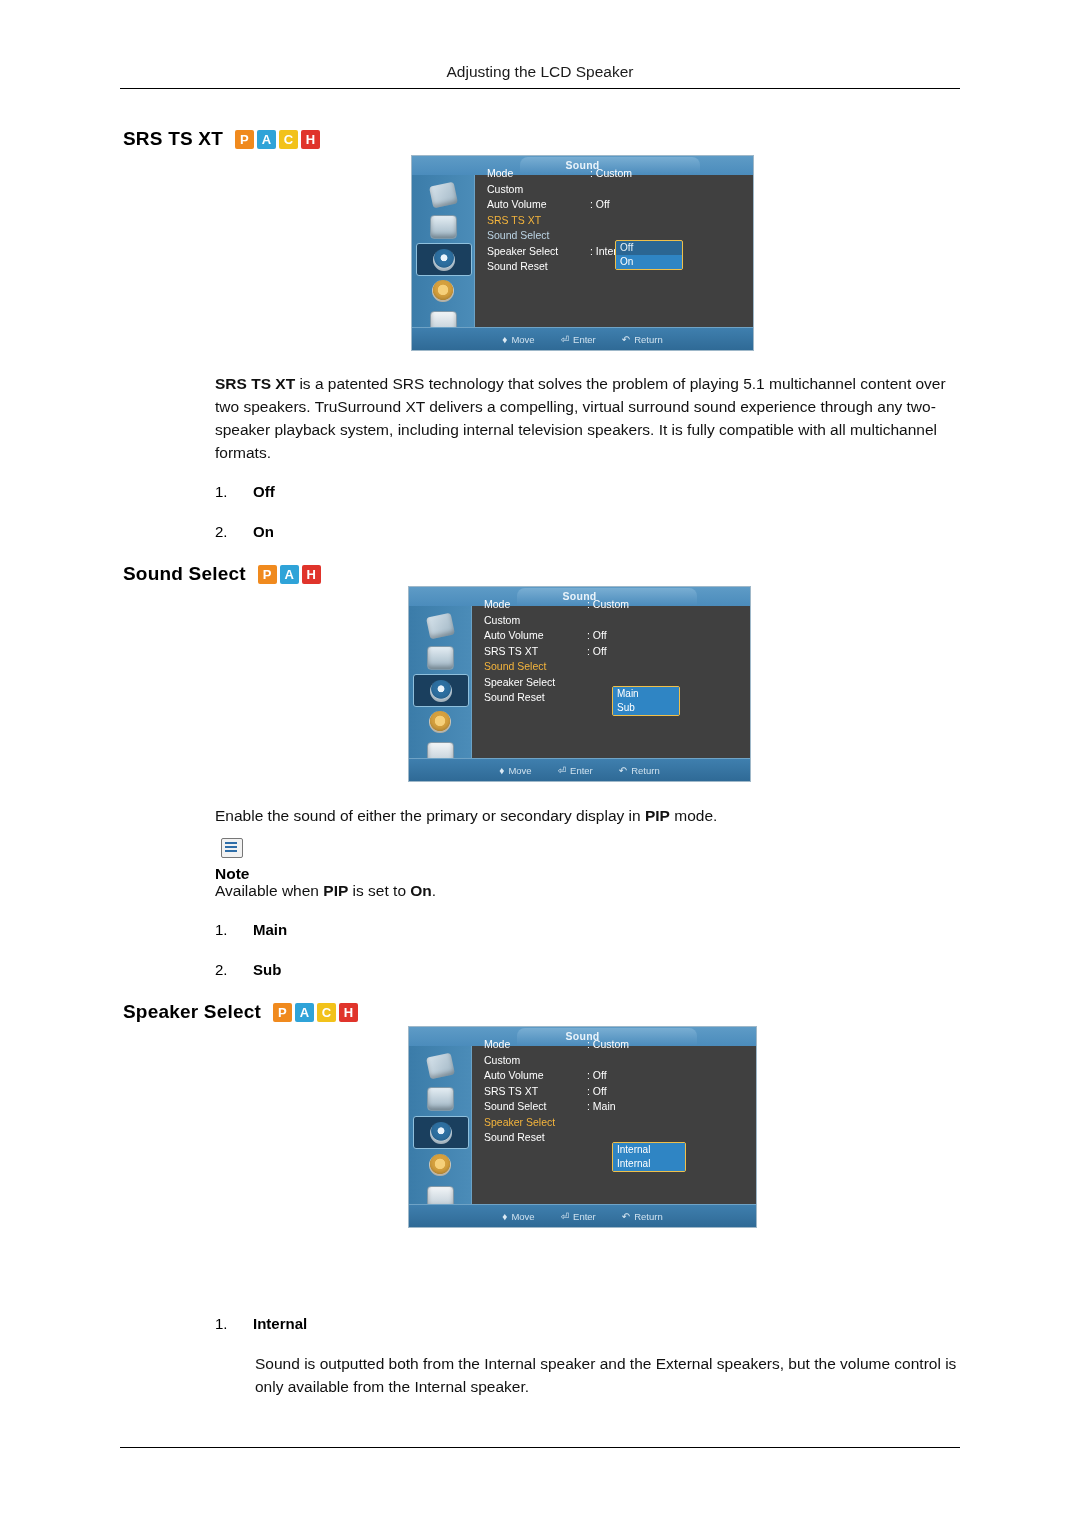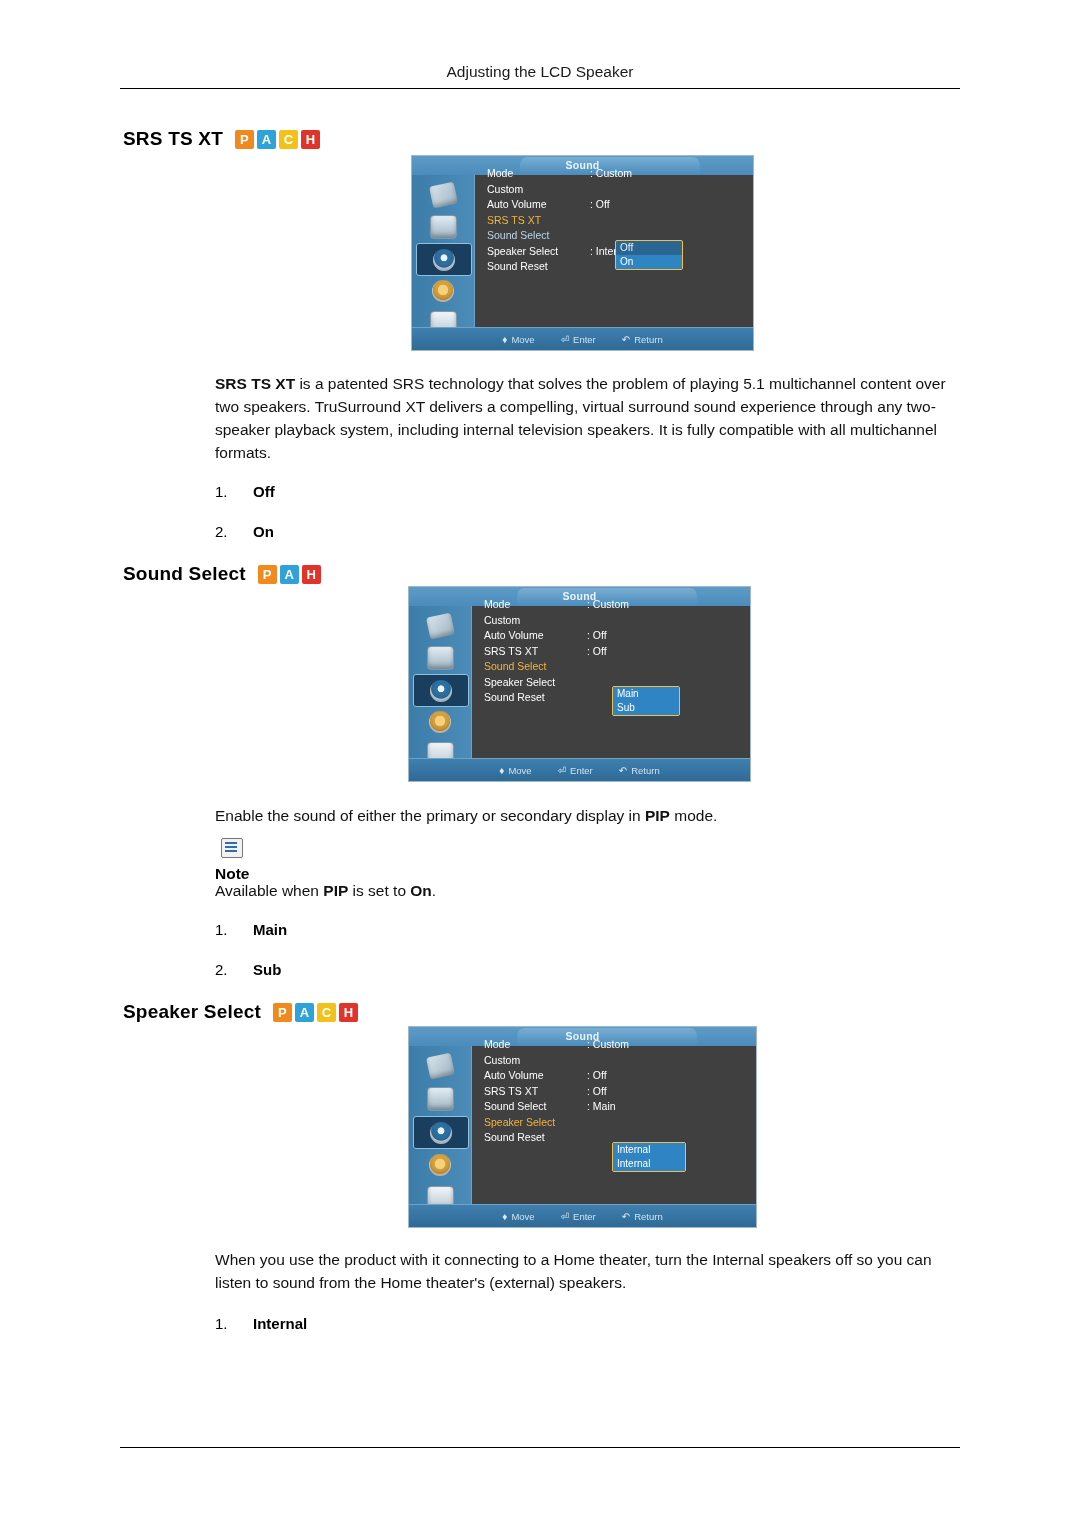--- a/index.html
+++ b/index.html
@@ -345,22 +345,22 @@
           <span class="glyph">⏎</span>
           <span>Enter</span>
         </span>
       <span class="fi">
           <span class="glyph">↶</span>
           <span>Return</span>
         </span>
     </div>
   </div>
 
-  <p class="body" style="top:1248px;">When you use the product with it connecting to a Home theater, turn the Internal speakers off so you can listen to sound from the Home theater's (external) speakers.</p>
 
   <div class="ol-item" style="top:1315px;">
     <span class="ol-num" style="left:215px;">1.</span>
     <span class="ol-txt" style="left:253px;">Internal</span>
   </div>
 
+  <p class="body" style="top:1352px; left:255px; width:705px;">Sound is outputted both from the Internal speaker and the External speakers, but the volume control is only available from the Internal speaker.</p>
 
   <div class="footer-rule"></div>
 </div>
 
 </body></html>

